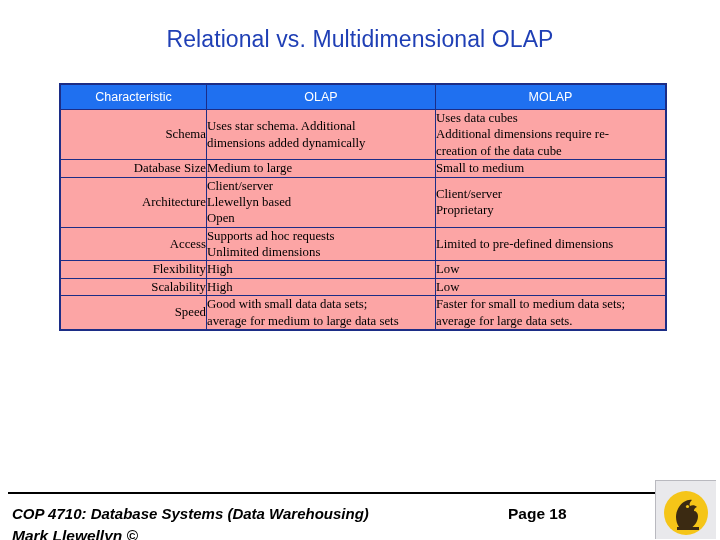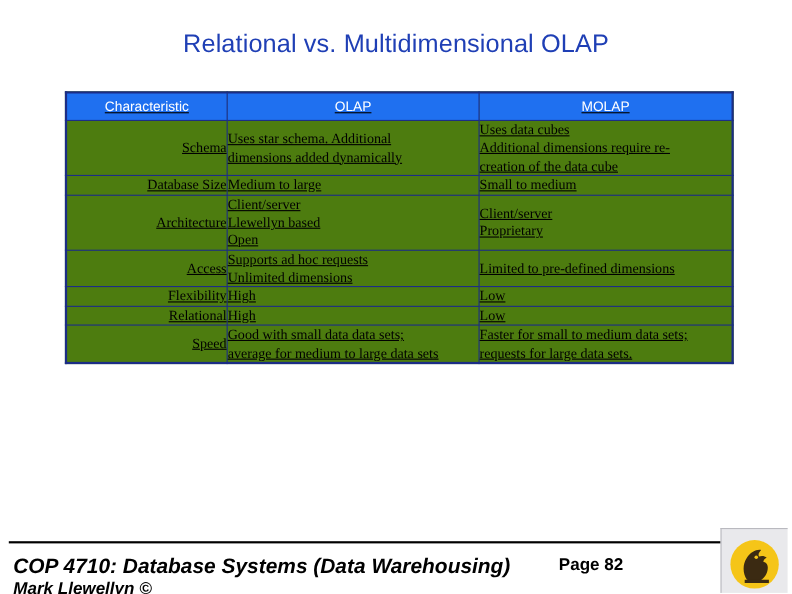--- a/index.html
+++ b/index.html
@@ -39,22 +39,21 @@
   #table-wrap {
     position: absolute;
     left: 59px;
     top: 83px;
     width: 602px;
   }
   table.olap {
     border-collapse: collapse;
     width: 602px;
     table-layout: fixed;
-    background: #4d7c0f;
-    text-decoration: underline;
+    background: #fca5a5;
   }
   table.olap td, table.olap th {
     border: 1px solid #1c2d86;
     vertical-align: middle;
     padding: 0;
   }
   
   #table-wrap {
     border: 0;
   }
@@ -97,21 +96,21 @@
     top: 492px;
     width: 704px;
     height: 2px;
     background: #000000;
   }
   #footer-text {
     position: absolute;
     left: 12px;
     top: 505px;
     font-family: "Liberation Sans", sans-serif;
-    font-size: 19px;
+    font-size: 15px;
     font-weight: bold;
     font-style: italic;
     color: #000000;
     white-space: nowrap;
   }
   #footer-page {
     position: absolute;
     left: 508px;
     top: 505px;
     font-family: "Liberation Sans", sans-serif;
@@ -219,48 +218,48 @@
           <td class="feat">Flexibility</td>
           <td class="cell">
             <span class="line">High</span>
           </td>
           <td class="cell">
             <span class="line">Low</span>
           </td>
         </tr>
 
         <tr>
-          <td class="feat">Relational</td>
+          <td class="feat">Scalability</td>
           <td class="cell">
             <span class="line">High</span>
           </td>
           <td class="cell">
             <span class="line">Low</span>
           </td>
         </tr>
 
         <tr>
           <td class="feat">Speed</td>
           <td class="cell">
             <span class="line">Good with small data data sets;</span>
             <span class="line">average for medium to large data sets</span>
           </td>
           <td class="cell">
             <span class="line">Faster for small to medium data sets;</span>
-            <span class="line">requests for large data sets.</span>
+            <span class="line">average for large data sets.</span>
           </td>
         </tr>
 
       </tbody>
     </table>
   </div>
 
   <div id="footer-rule"></div>
   <div id="footer-text">COP 4710: Database Systems  (Data Warehousing)</div>
-  <div id="footer-page">Page 82</div>
+  <div id="footer-page">Page 18</div>
   <div id="footer-author">Mark Llewellyn ©</div>
 
   <div id="logo-box">
     <svg id="logo-svg" width="55" height="55" viewBox="0 0 55 55">
       <circle cx="27" cy="30" r="22" fill="#f5c518"></circle>
       <path d="M20 44 C16 38 16 30 20 24 C23 19 29 16 33 17 C31 19 30 21 31 23 C33 22 36 22 38 24 C36 25 35 26 35 28 C37 28 39 30 39 33 C39 39 35 44 30 46 Z" fill="#3b2a12"></path>
       <circle cx="28.5" cy="23.5" r="1.6" fill="#f5c518"></circle>
       <path d="M18 44 L40 44 L40 47 L18 47 Z" fill="#3b2a12"></path>
     </svg>
   </div>

